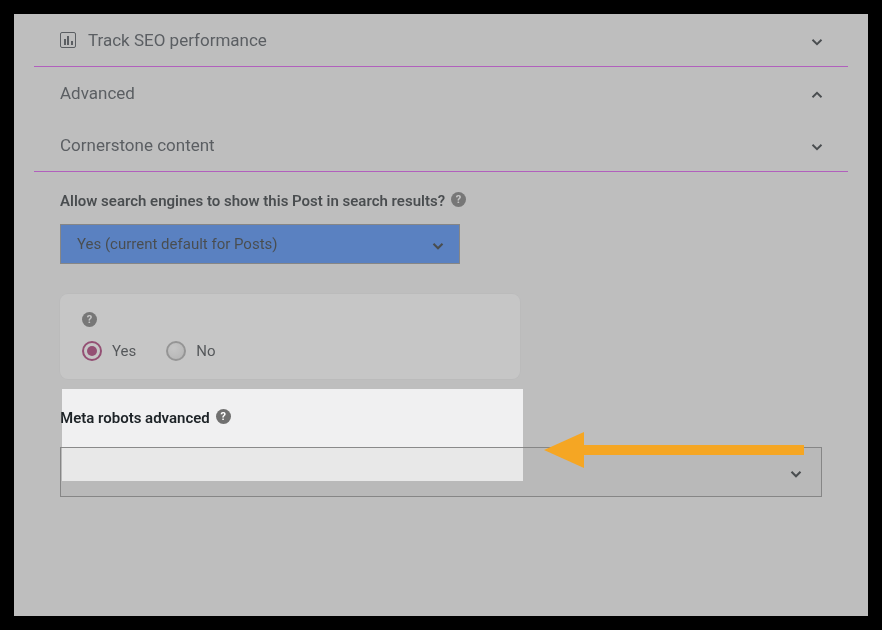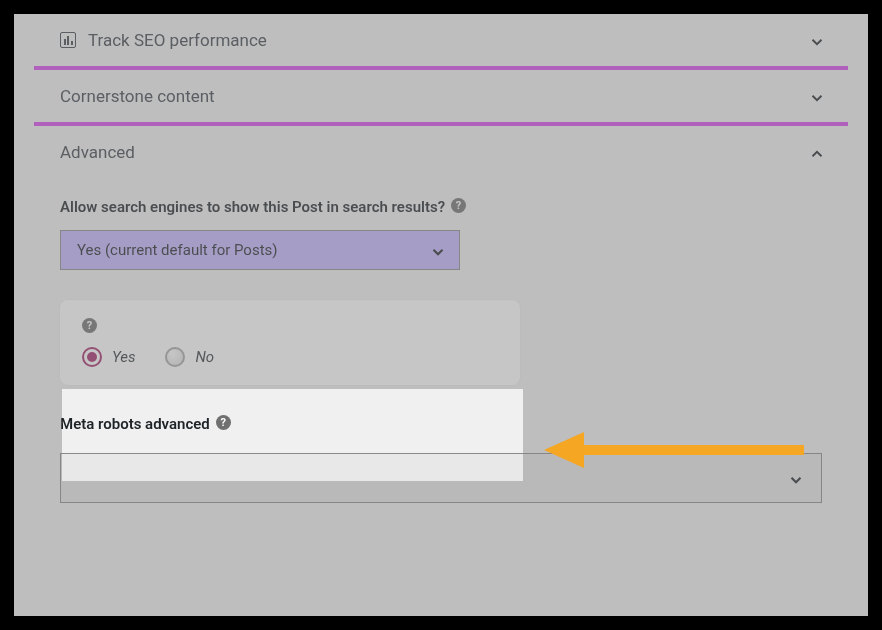--- a/index.html
+++ b/index.html
@@ -24,21 +24,21 @@
     top: 0;
     left: 20px;
     right: 20px;
     bottom: 0;
   }
   .panel-row {
     display: flex;
     align-items: center;
     justify-content: space-between;
     padding: 16px 26px;
-    border-bottom: 4px solid #d946ef;
+    border-bottom: 1px solid #d946ef;
     font-size: 17px;
     color: #3c434a;
     cursor: pointer;
   }
   .panel-row .left {
     display: flex;
     align-items: center;
     gap: 12px;
   }
   .chart-icon {
@@ -86,21 +86,21 @@
     font-weight: 700;
     display: flex;
     align-items: center;
     justify-content: center;
     line-height: 1;
   }
   .select-box {
     margin-top: 14px;
     width: 400px;
     border: 1px solid #8a8a8a;
-    background: #c4b5fd;
+    background: #3b82f6;
     padding: 10px 16px;
     font-size: 15px;
     color: #1d2327;
     display: flex;
     align-items: center;
     justify-content: space-between;
     cursor: pointer;
   }
   .select-full {
     margin-top: 20px;
@@ -128,21 +128,20 @@
     margin-top: 14px;
     align-items: center;
   }
   .radio-item {
     display: flex;
     align-items: center;
     gap: 10px;
     font-size: 15px;
     color: #32373c;
     cursor: pointer;
-    font-style: italic;
   }
   .radio-circle {
     width: 20px;
     height: 20px;
     border: 2px solid #a7a7a7;
     border-radius: 50%;
     background: #fff;
     display:flex;
     align-items:center;
     justify-content:center;
@@ -197,38 +196,38 @@
           </span>
         <span>Track SEO performance</span>
       </div>
       <span class="chev">
         <svg viewBox="0 0 24 24" width="18" height="18">
             <path d="M6 9l6 6 6-6" fill="none" stroke="#1d2327" stroke-width="2.5"></path>
           </svg>
       </span>
     </div>
 
+    <div class="panel-row" style="border-bottom:none;">
+      <div class="left">
+        <span>Advanced</span>
+      </div>
+      <span class="chev">
+        <svg viewBox="0 0 24 24" width="18" height="18">
+            <path d="M6 15l6-6 6 6" fill="none" stroke="#1d2327" stroke-width="2.5"></path>
+          </svg>
+      </span>
+    </div>
+
     <div class="panel-row">
       <div class="left">
         <span>Cornerstone content</span>
       </div>
       <span class="chev">
         <svg viewBox="0 0 24 24" width="18" height="18">
             <path d="M6 9l6 6 6-6" fill="none" stroke="#1d2327" stroke-width="2.5"></path>
-          </svg>
-      </span>
-    </div>
-
-    <div class="panel-row" style="border-bottom:none;">
-      <div class="left">
-        <span>Advanced</span>
-      </div>
-      <span class="chev">
-        <svg viewBox="0 0 24 24" width="18" height="18">
-            <path d="M6 15l6-6 6 6" fill="none" stroke="#1d2327" stroke-width="2.5"></path>
           </svg>
       </span>
     </div>
 
     <div class="advanced-body">
 
       <div class="field-label">
         <span>Allow search engines to show this Post in search results?</span>
         <span class="help-icon">?</span>
       </div>

